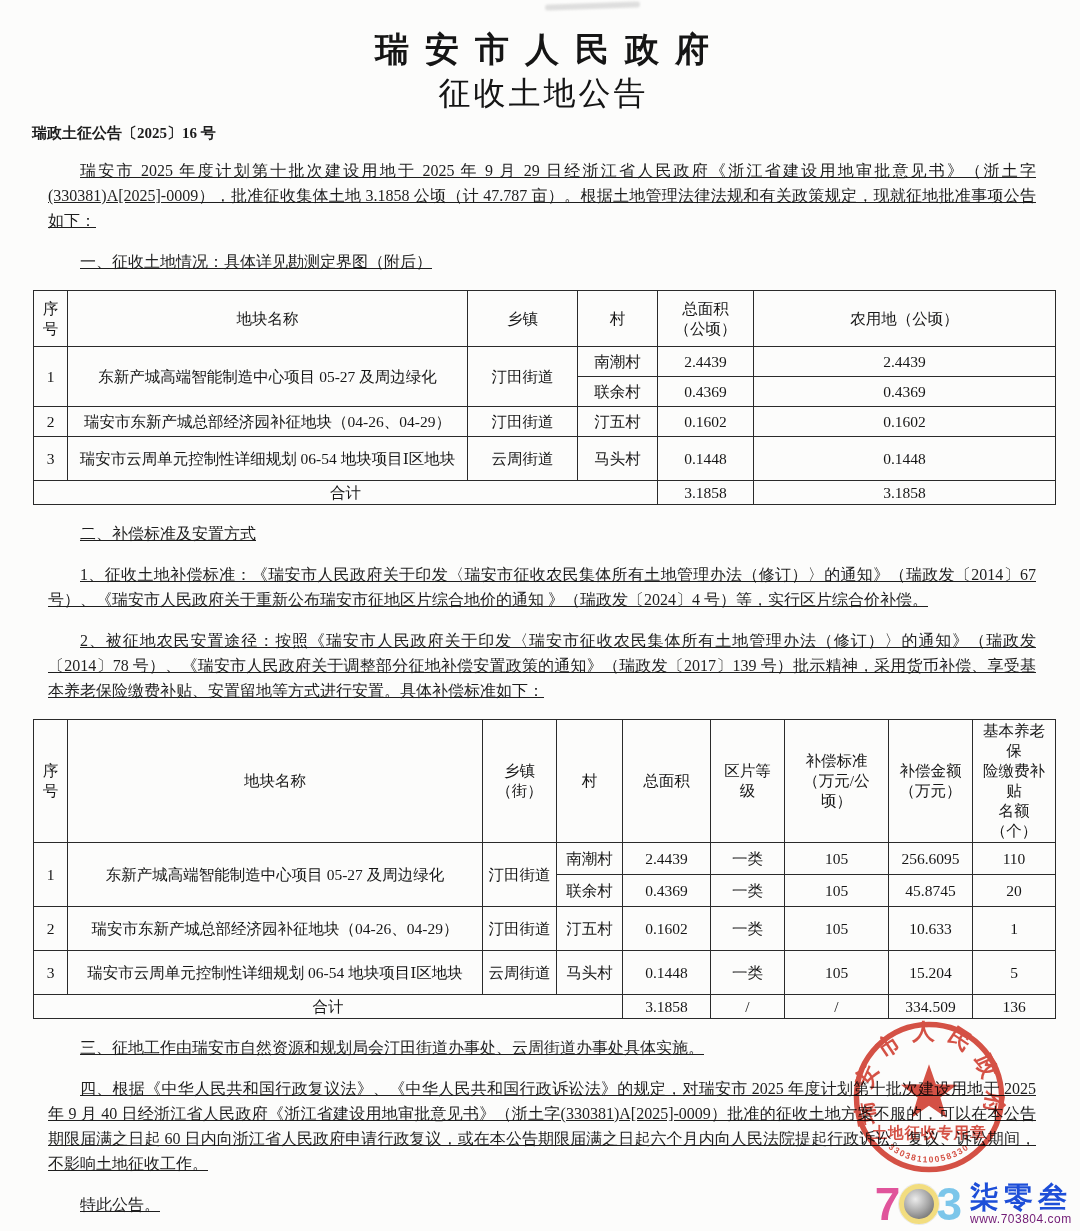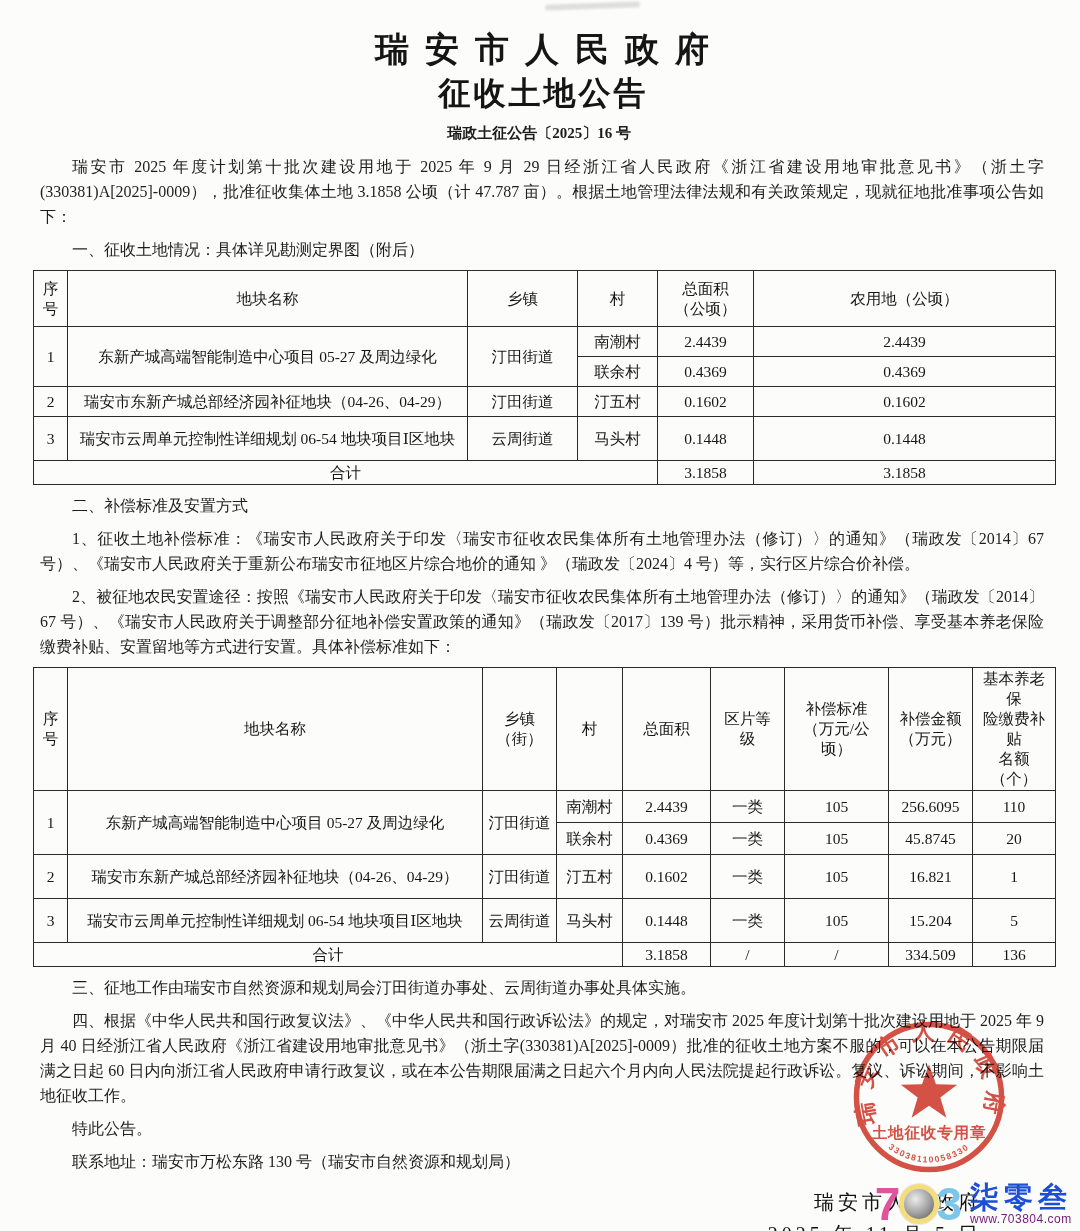--- a/index.html
+++ b/index.html
@@ -21,30 +21,30 @@
     transform:rotate(-2deg);filter:blur(1px);
   }
   .content{padding:30px 28px 0 32px;}
   .title{
     margin:0 0 4px 0;text-align:center;
     font-size:34px;line-height:40px;font-weight:700;
     letter-spacing:16px;text-indent:16px;color:#151515;
   }
   .subtitle{
     margin:0;text-align:center;
-    font-size:32px;line-height:38px;font-weight:700;
+    font-size:32px;line-height:38px;font-weight:400;
     letter-spacing:3px;text-indent:3px;color:#151515;
   }
   .doc-number{
-    margin:12px 6px 12px 0;text-align:center;
+    margin:12px 6px 12px 0;text-align:left;
     font-size:15px;line-height:18px;font-weight:700;
   }
   p.body{
-    margin:8px;font-size:16px;line-height:25px;
-    text-align:justify;color:#1e1e1e;
+    margin:16px;font-size:16px;line-height:25px;
+    text-align:justify;color:#1e1e1e;text-decoration:underline;
   }
   p.indent{text-indent:2em;}
   table{
     width:1022px;border-collapse:collapse;table-layout:fixed;
     margin:2px 0 4px 1px;
     font-size:15.5px;color:#161616;
   }
   table,td{border:1.6px solid #2a2a2a;}
   td{
     padding:1px 4px;text-align:center;vertical-align:middle;
@@ -155,21 +155,21 @@
         <tr class="t1-total">
           <td colspan="4">合计</td>
           <td>3.1858</td>
           <td>3.1858</td>
         </tr>
       </tbody>
     </table>
 
     <p class="body indent">二、补偿标准及安置方式</p>
     <p class="body indent">1、征收土地补偿标准：《瑞安市人民政府关于印发〈瑞安市征收农民集体所有土地管理办法（修订）〉的通知》（瑞政发〔2014〕67 号）、《瑞安市人民政府关于重新公布瑞安市征地区片综合地价的通知 》（瑞政发〔2024〕4 号）等，实行区片综合价补偿。</p>
-    <p class="body indent">2、被征地农民安置途径：按照《瑞安市人民政府关于印发〈瑞安市征收农民集体所有土地管理办法（修订）〉的通知》（瑞政发〔2014〕67 号）、《瑞安市人民政府关于调整部分征地补偿安置政策的通知》（瑞政发〔2017〕139 号）批示精神，采用货币补偿、享受基本养老保险缴费补贴、安置留地等方式进行安置。具体补偿标准如下：</p>
+    <p class="body indent">2、被征地农民安置途径：按照《瑞安市人民政府关于印发〈瑞安市征收农民集体所有土地管理办法（修订）〉的通知》（瑞政发〔2014〕78 号）、《瑞安市人民政府关于调整部分征地补偿安置政策的通知》（瑞政发〔2017〕139 号）批示精神，采用货币补偿、享受基本养老保险缴费补贴、安置留地等方式进行安置。具体补偿标准如下：</p>
 
     <table>
       <colgroup>
         <col style="width:34px">
           <col style="width:415px">
           <col style="width:74px">
         <col style="width:66px">
           <col style="width:88px">
           <col style="width:74px">
         <col style="width:104px">
@@ -217,21 +217,21 @@
           <td>20</td>
         </tr>
         <tr class="t2-r2">
           <td>2</td>
           <td>瑞安市东新产城总部经济园补征地块（04-26、04-29）</td>
           <td>汀田街道</td>
           <td>汀五村</td>
           <td>0.1602</td>
           <td>一类</td>
           <td>105</td>
-          <td>16.821</td>
+          <td>10.633</td>
           <td>1</td>
         </tr>
         <tr class="t2-r3">
           <td>3</td>
           <td>瑞安市云周单元控制性详细规划 06-54 地块项目Ⅰ区地块</td>
           <td>云周街道</td>
           <td>马头村</td>
           <td>0.1448</td>
           <td>一类</td>
           <td>105</td>

